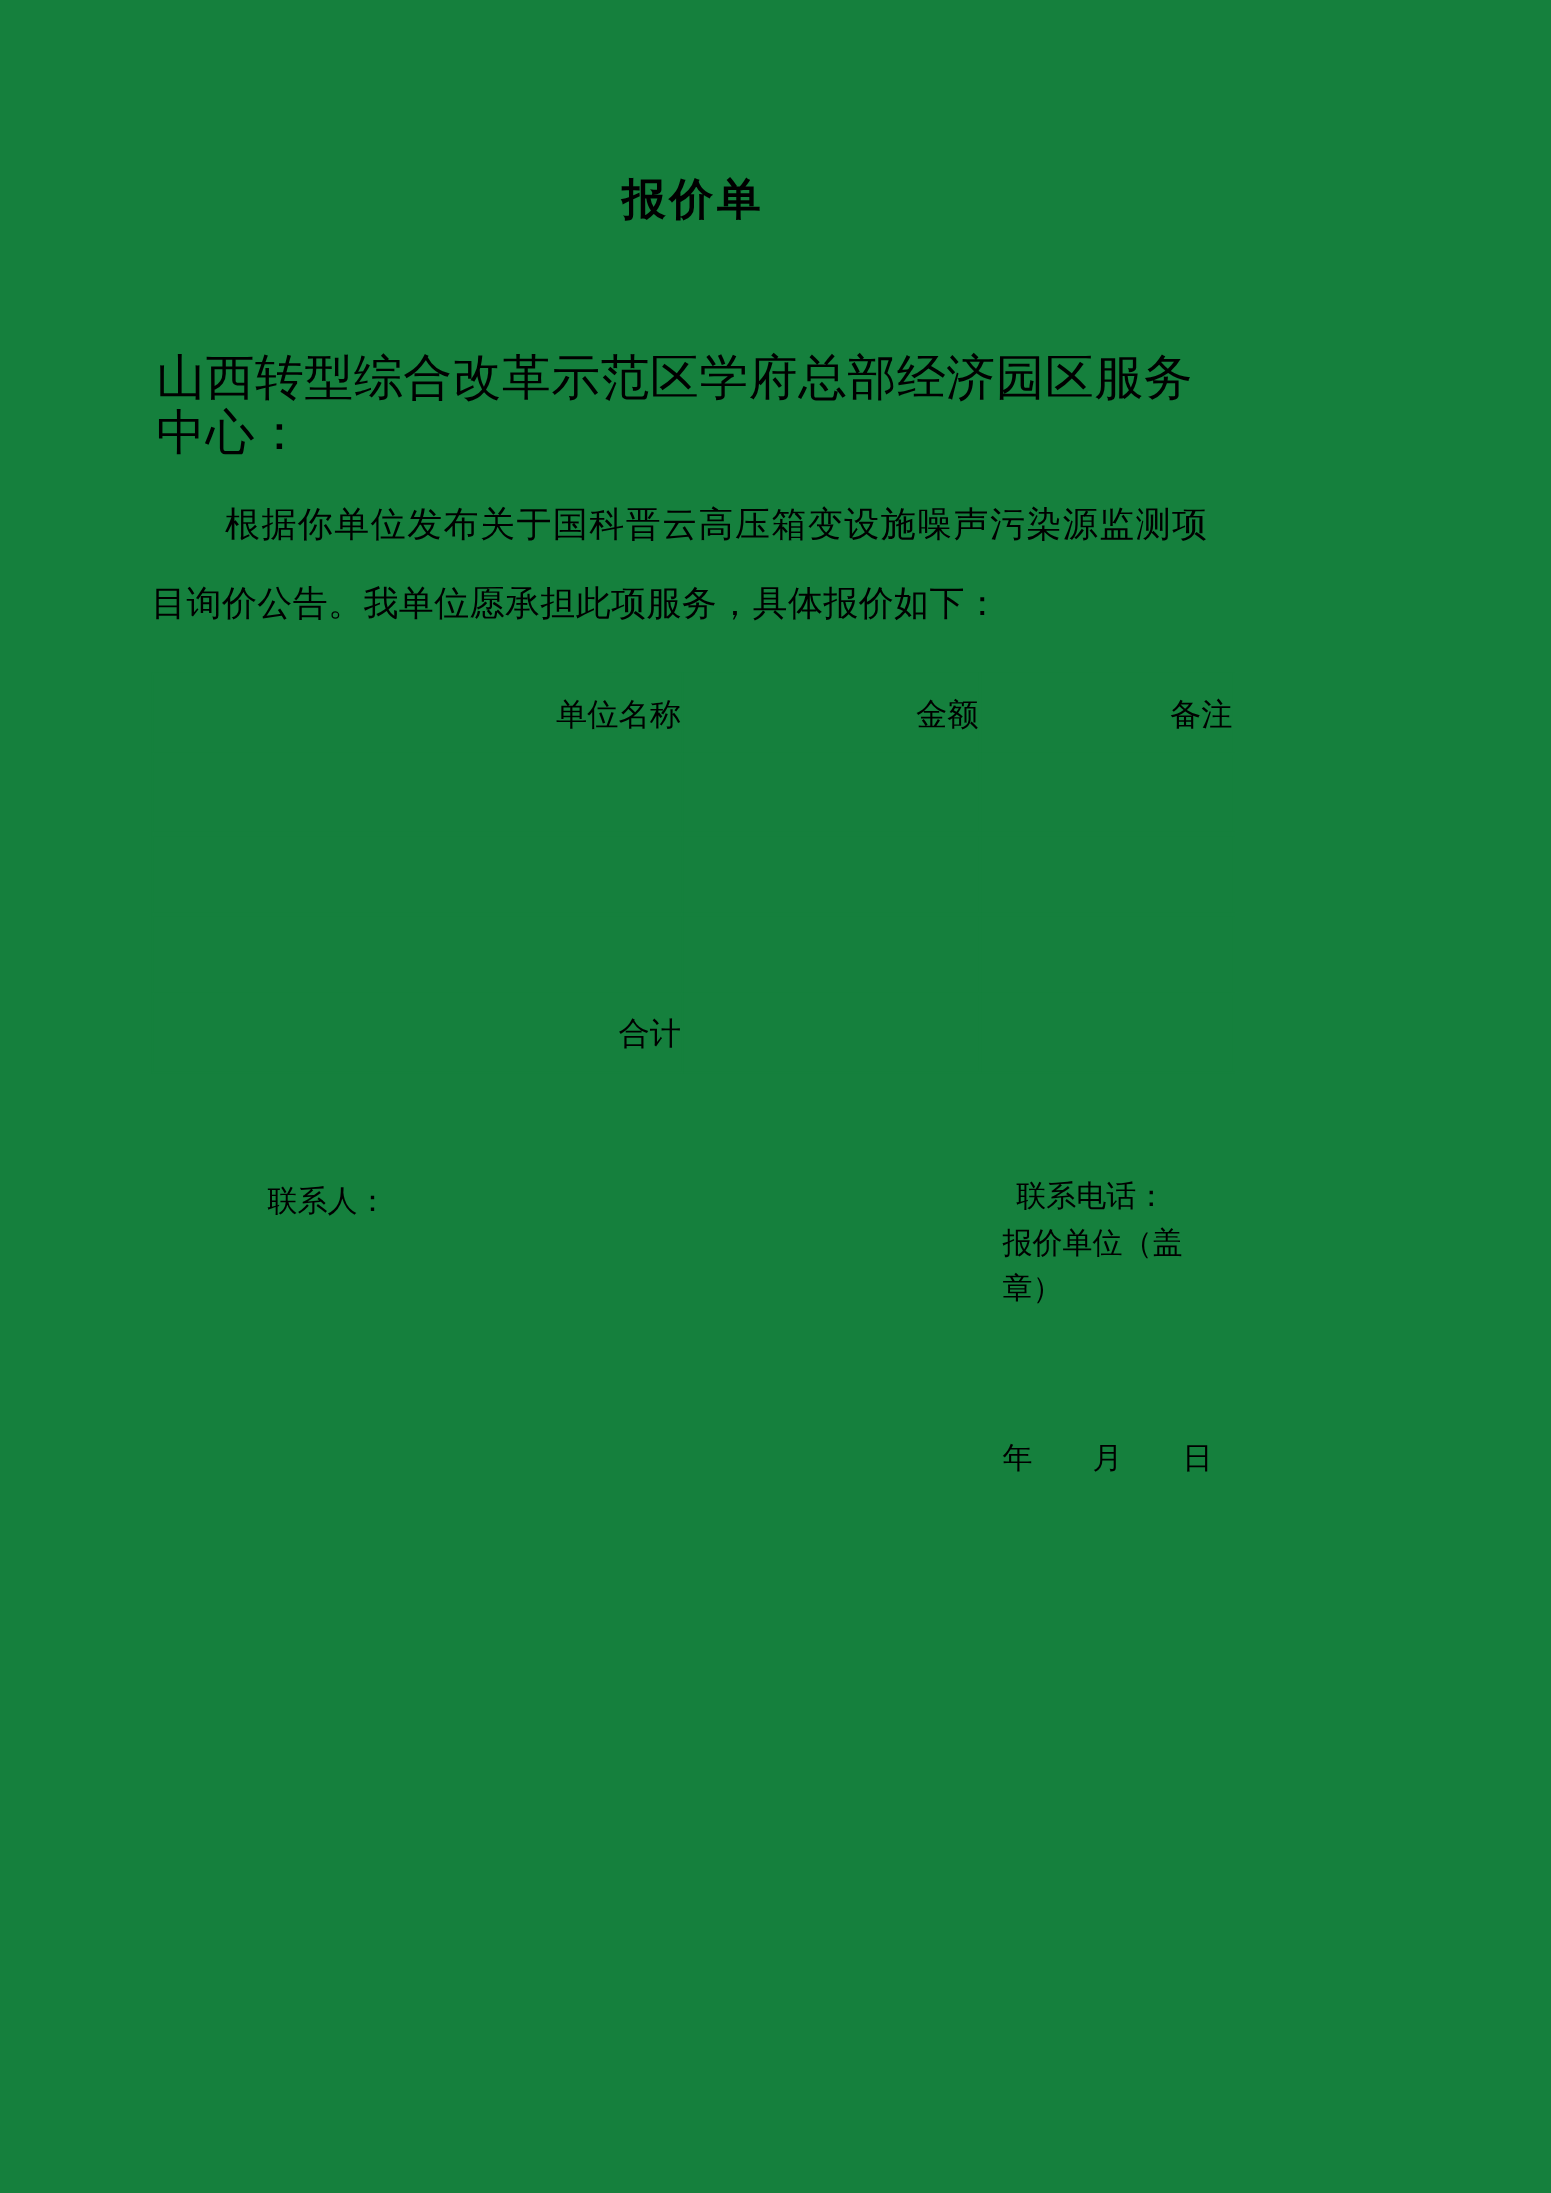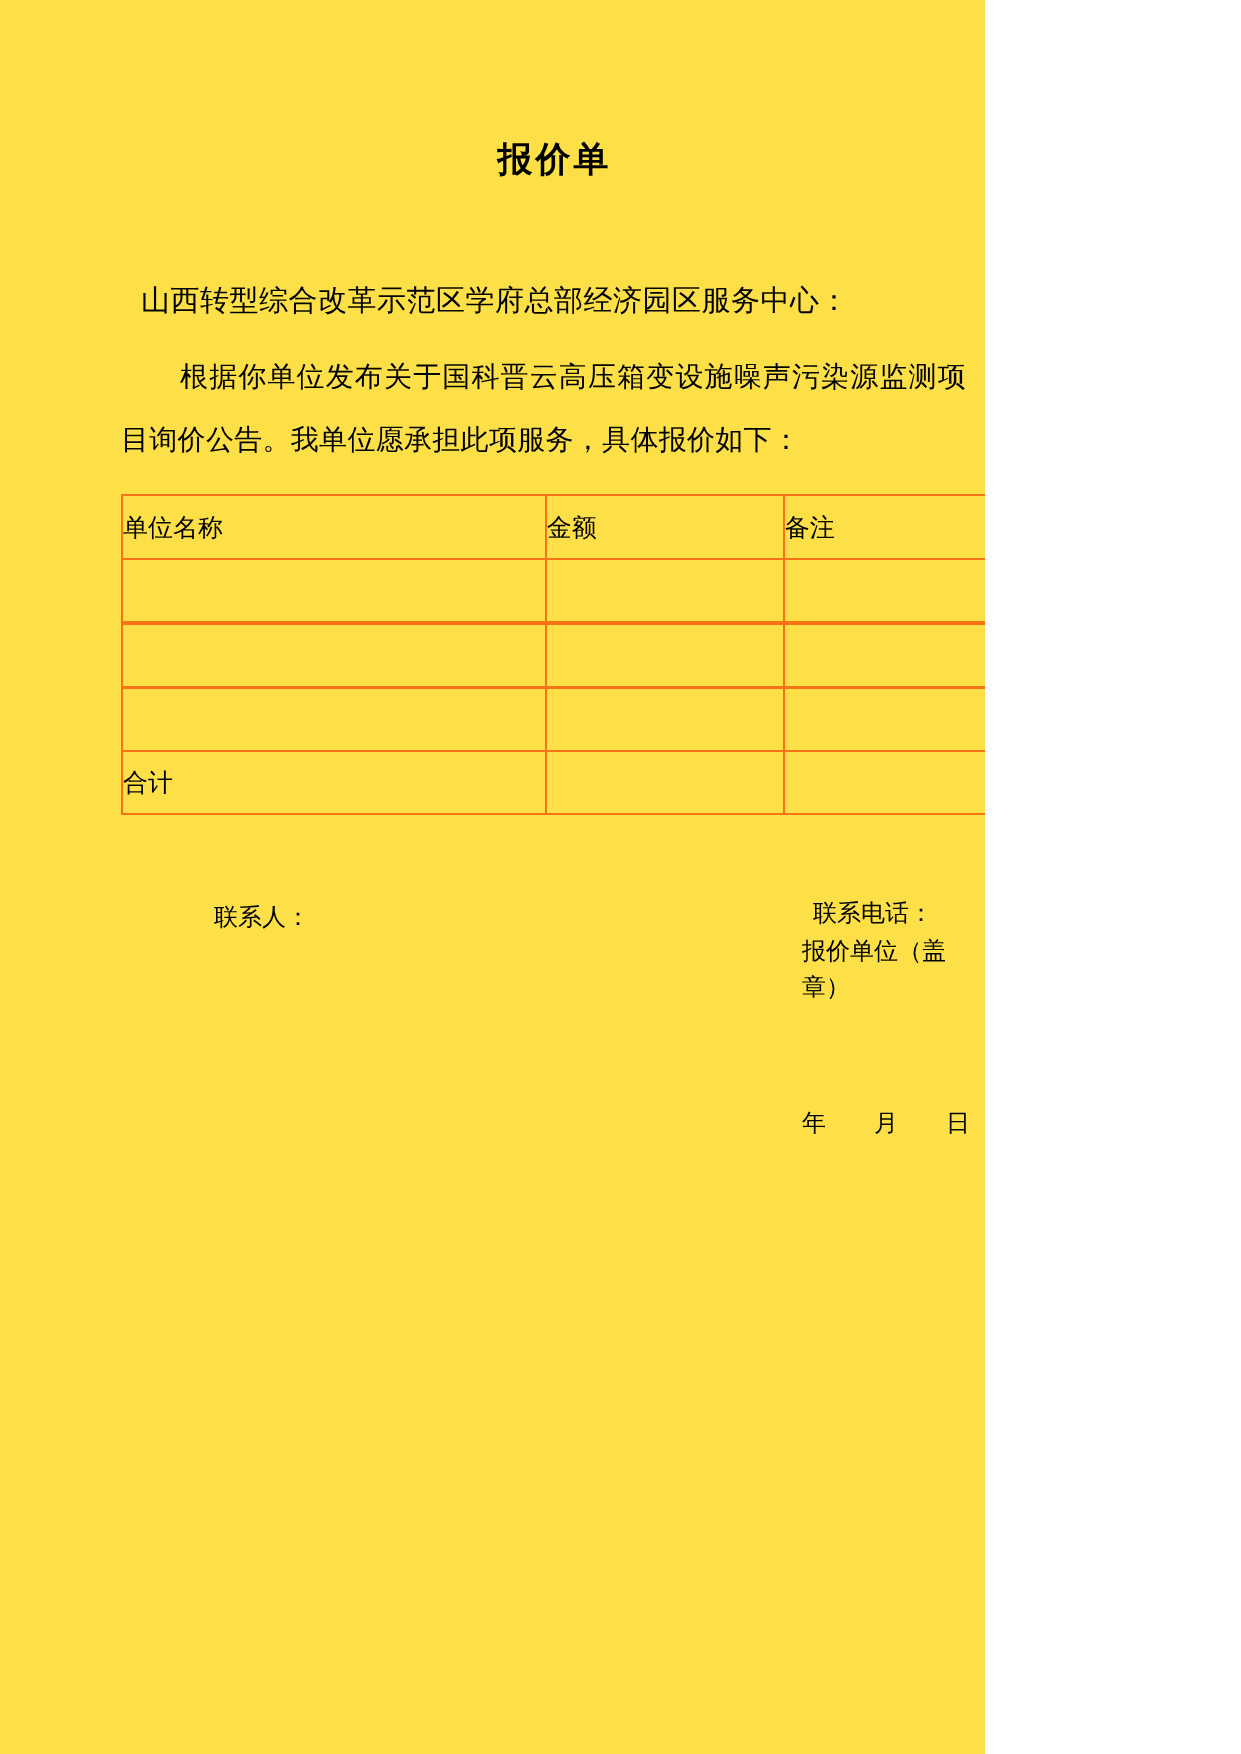--- a/index.html
+++ b/index.html
@@ -3,65 +3,64 @@
 <meta charset="utf-8">
 <style>
   * { margin: 0; padding: 0; box-sizing: border-box; }
   html, body {
     background: #ffffff;
     font-family: "Liberation Serif", "DejaVu Serif", serif;
     color: #000000;
   }
   .page {
     position: relative;
-    width: 985px;
+    width: 1241px;
     height: 1754px;
-    background: #fde047;
+    background: #15803d;
     overflow: hidden;
   }
   .content {
     position: relative;
     width: 867px;
     margin-left: 121px;
     padding-top: 138px;
   }
   .doc-title {
     font-size: 35px;
     font-weight: bold;
     letter-spacing: 3px;
     text-align: center;
     line-height: 44px;
   }
   .addressee {
     margin-top: 99px;
-    font-size: 29px;
+    font-size: 39px;
     line-height: 44px;
-    margin-left: 20px;
+    margin-left: 4px;
     letter-spacing: 0.5px;
-    font-family: Liberation Mono, monospace;
   }
   .body-par {
     margin-top: 20px;
     width: 845px;
     font-size: 28px;
     line-height: 63px;
     text-indent: 59px;
     text-align: justify;
     letter-spacing: 0.3px;
   }
   table.quote-table {
     margin-top: 23px;
     width: 867px;
     border-collapse: collapse;
     table-layout: fixed;
   }
   table.quote-table td {
-    border: 2px solid #f97316;
+    border: 2px solid #15803d;
     font-size: 25px;
-    text-align: left;
+    text-align: right;
     vertical-align: middle;
     height: 64px;
     padding: 0;
   }
   table.quote-table col.c1 { width: 49%; }
   table.quote-table col.c2 { width: 27.5%; }
   table.quote-table col.c3 { width: 23.5%; }
   tr.row-1 td { border-bottom-width: 4px; }
   tr.row-2 td { border-bottom-width: 3px; }
   tr.total-row td { height: 63px; border-radius: 30px; }

